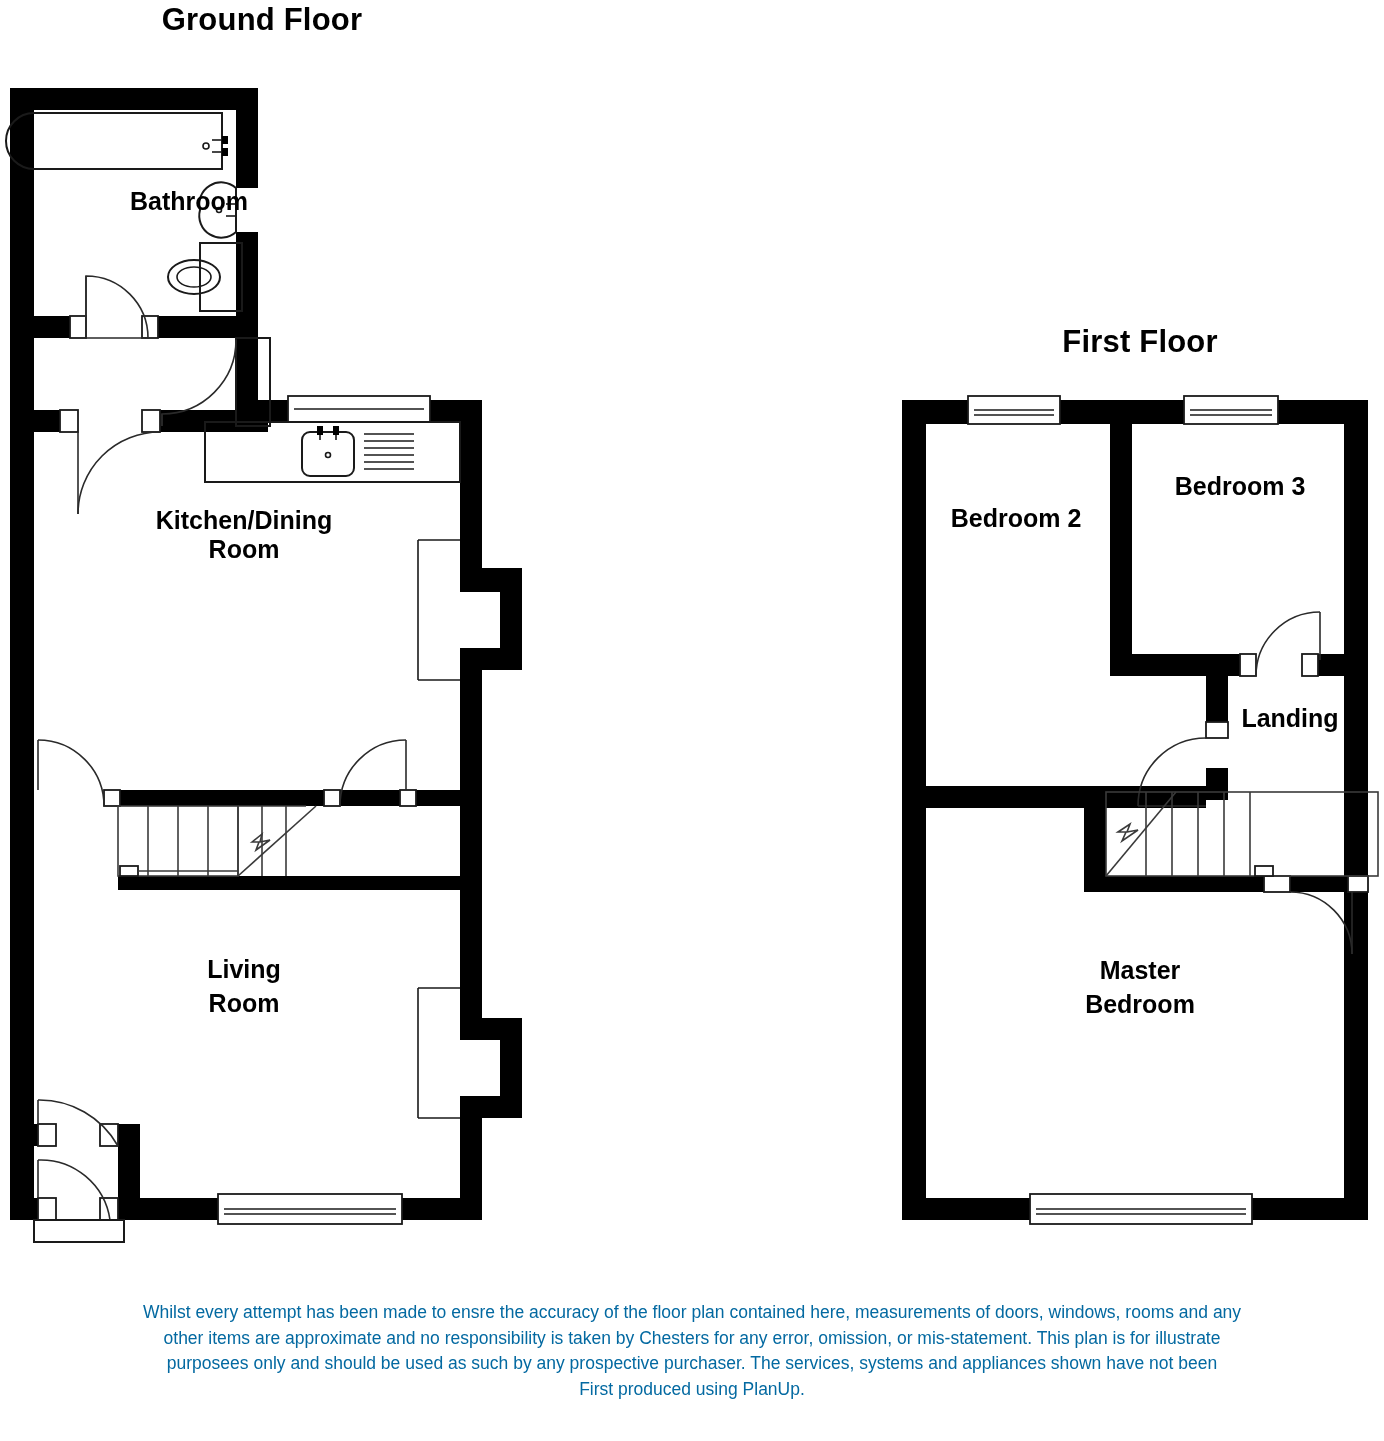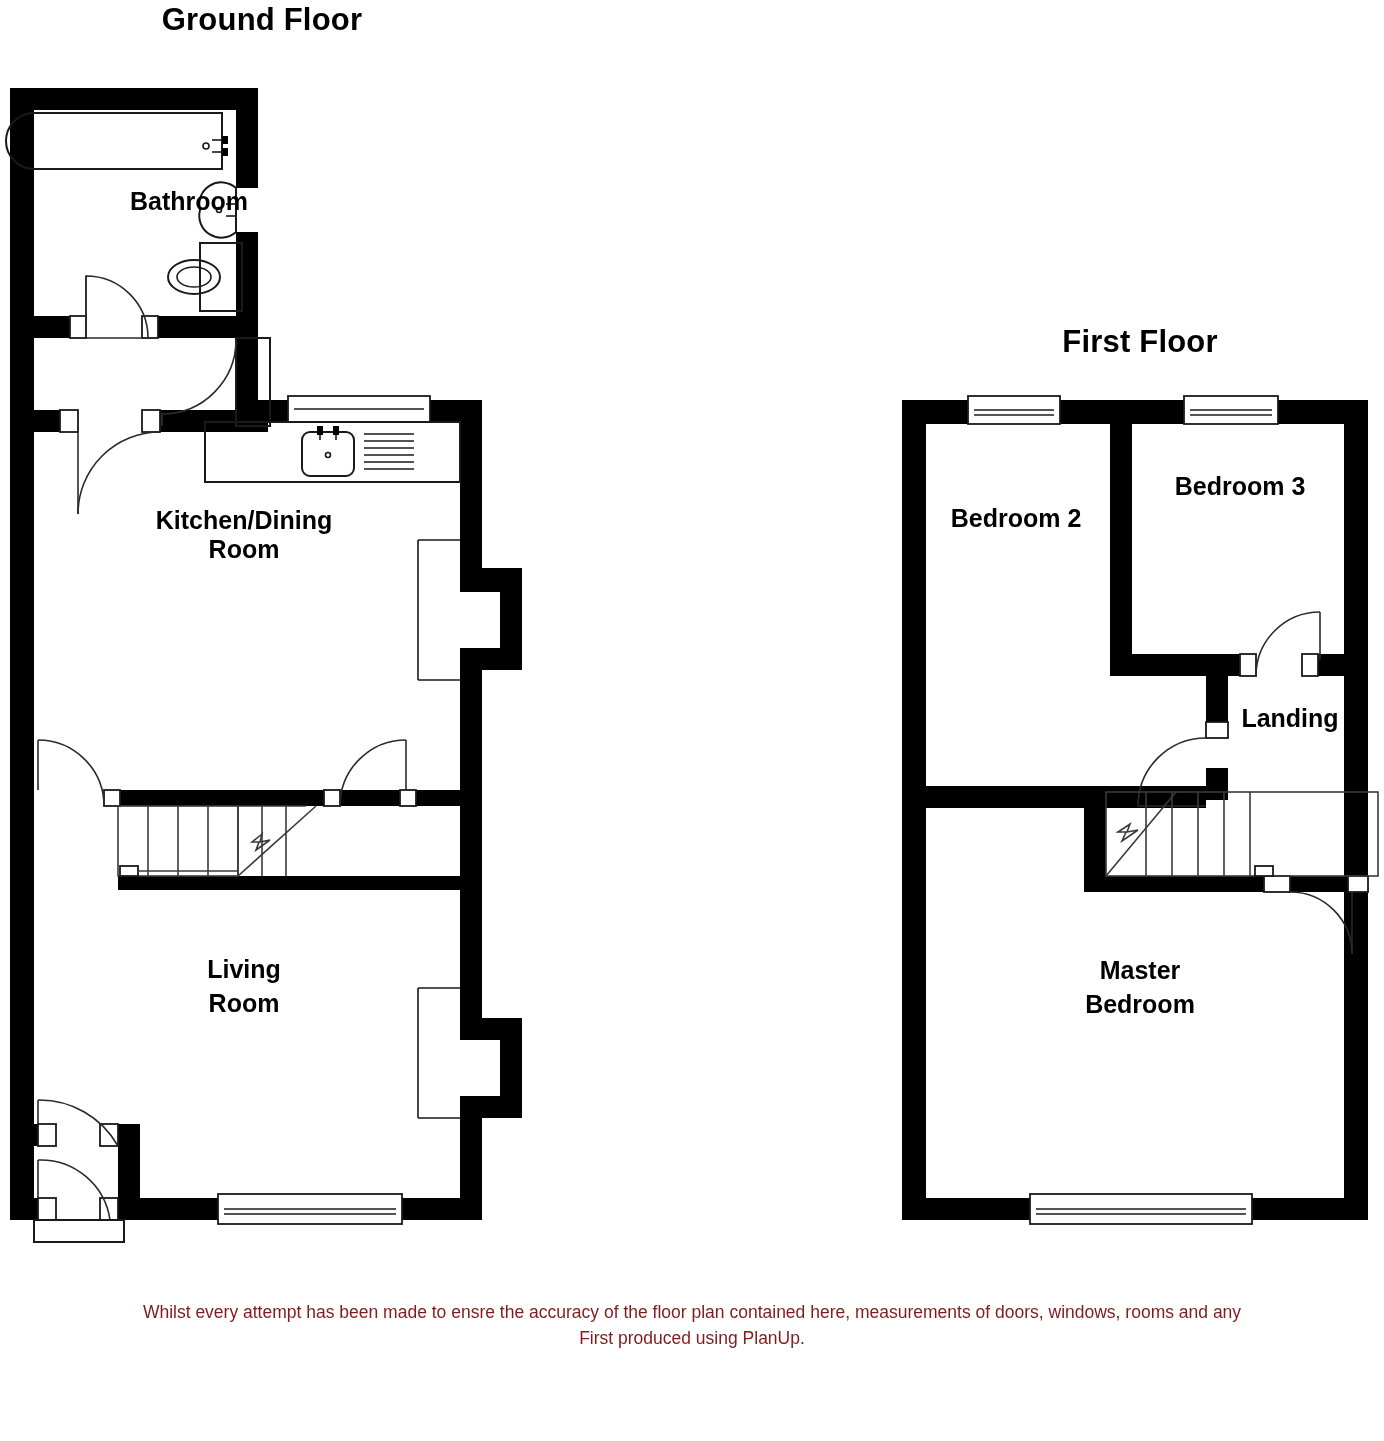--- a/index.html
+++ b/index.html
@@ -1,21 +1,21 @@
 <!DOCTYPE html>
 <html><head>
 <meta charset="utf-8">
 <style>
   html,body{margin:0;padding:0;background:#ffffff;}
   body{width:1384px;height:1441px;font-family:"Liberation Sans",sans-serif;color:#000;overflow:hidden;}
   #stage{position:relative;width:1384px;height:1441px;}
   svg{display:block;}
   .plan-title{font-weight:bold;font-size:31px;letter-spacing:.2px;}
   .room-label{font-weight:bold;font-size:25px;}
-  .disclaimer{position:absolute;left:0;right:0;top:1300px;text-align:center;font-size:17.5px;line-height:25.5px;color:#7f1d1d;}
+  .disclaimer{position:absolute;left:0;right:0;top:1300px;text-align:center;font-size:17.5px;line-height:25.5px;color:#0369a1;}
   .disclaimer div{white-space:nowrap;}
 </style>
 </head>
 <body>
 
 <div id="stage">
 
   <svg width="1384" height="1290" viewBox="0 0 1384 1290">
     <defs>
       <style>
@@ -301,16 +301,18 @@
       <text class="room-label" x="1016" y="527" text-anchor="middle">Bedroom 2</text>
       <text class="room-label" x="1240" y="495" text-anchor="middle">Bedroom 3</text>
       <text class="room-label" x="1290" y="727" text-anchor="middle">Landing</text>
       <text class="room-label" x="1140" y="979" text-anchor="middle">Master</text>
       <text class="room-label" x="1140" y="1013" text-anchor="middle">Bedroom</text>
     </g>
   </svg>
 
   <div class="disclaimer">
     <div>Whilst every attempt has been made to ensre the accuracy of the floor plan contained here, measurements of doors, windows, rooms and any</div>
+    <div>other items are approximate and no responsibility is taken by Chesters for any error, omission, or mis-statement. This plan is for illustrate</div>
+    <div>purposees only and should be used as such by any prospective purchaser. The services, systems and appliances shown have not been</div>
     <div>First produced using PlanUp.</div>
   </div>
 
 </div>
 
 </body></html>

